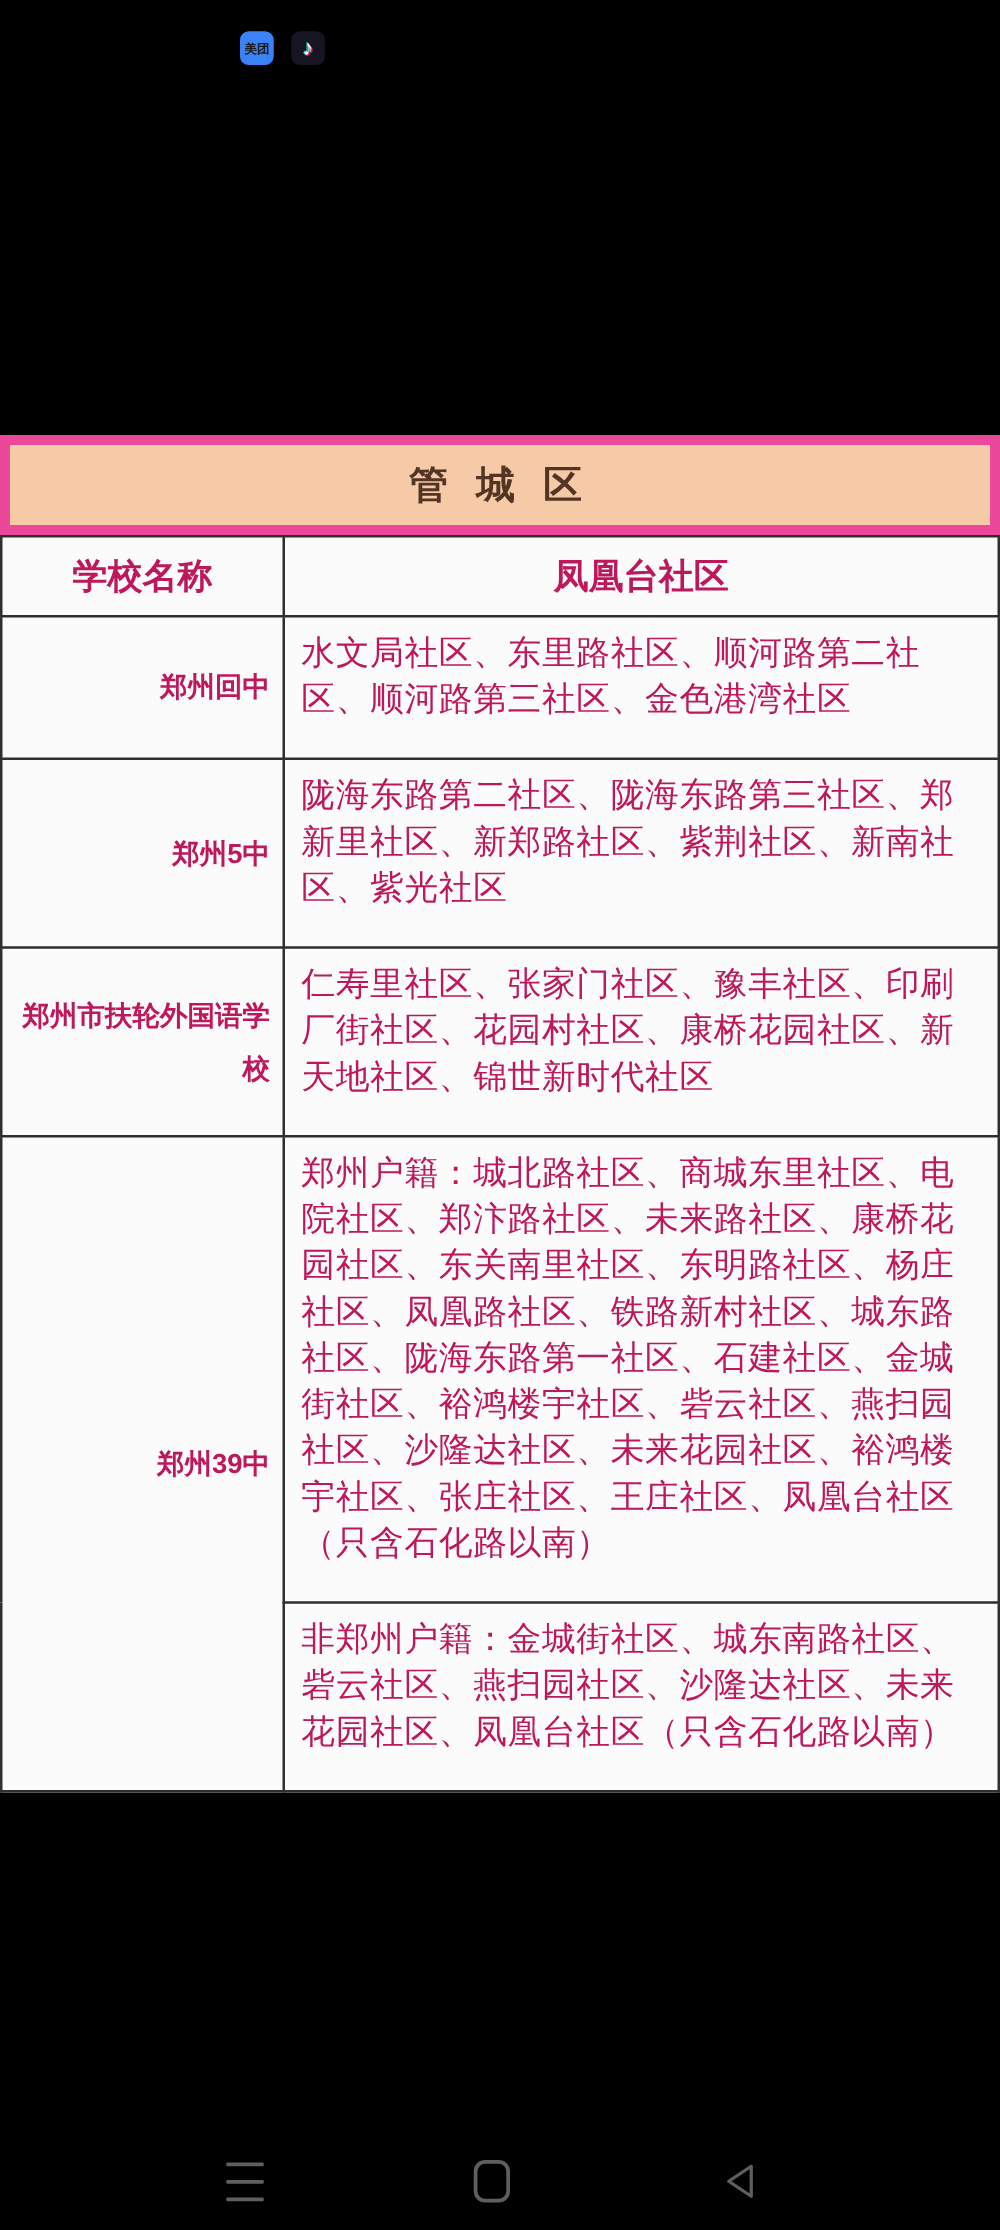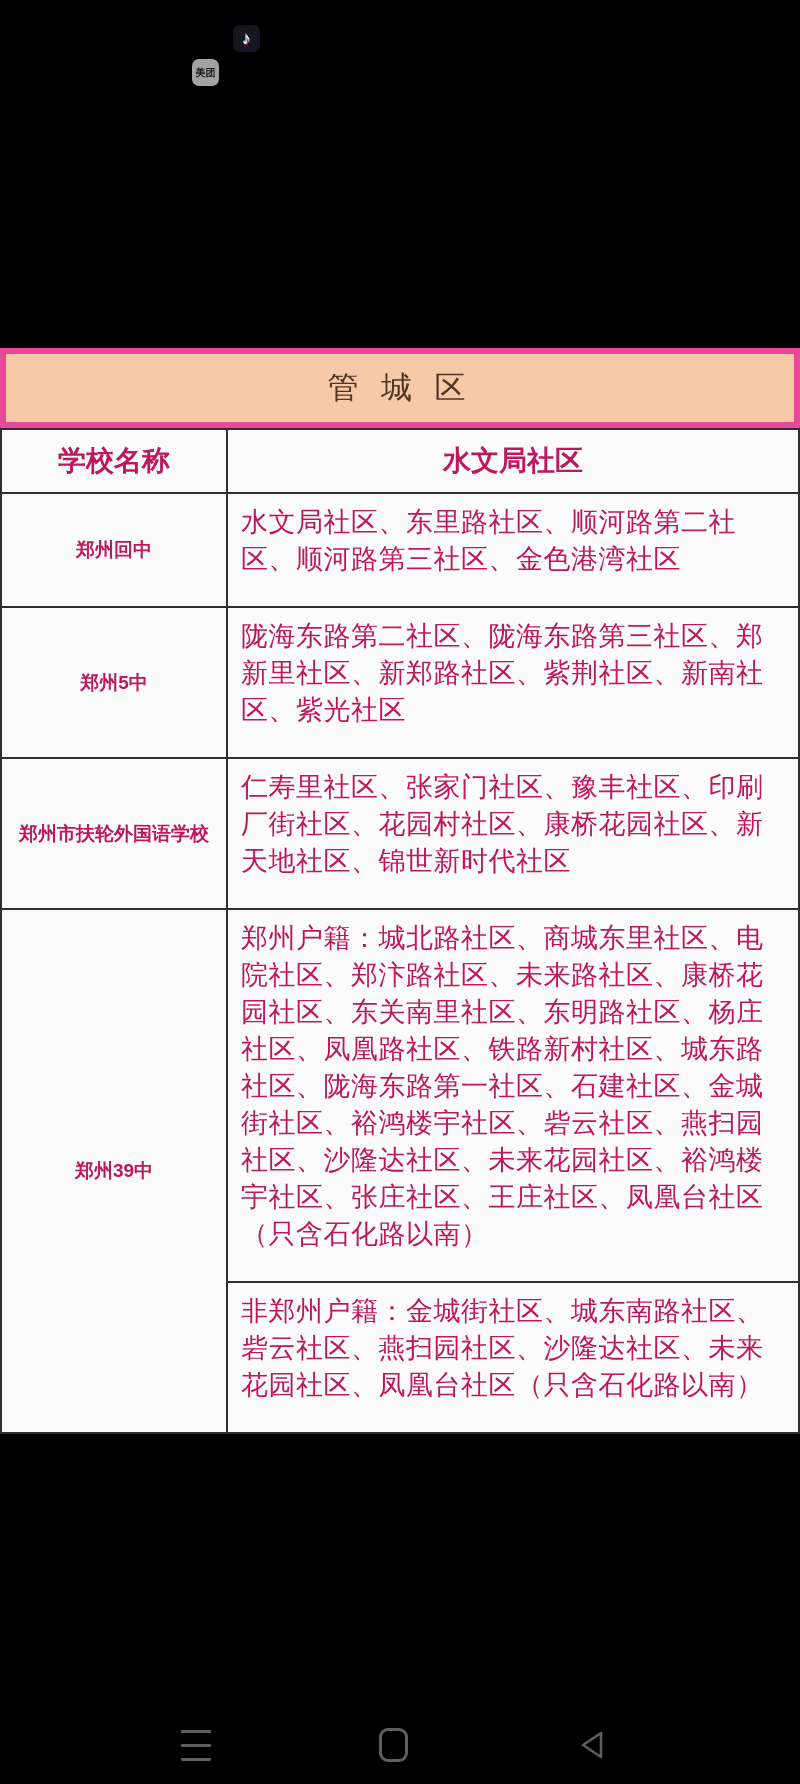--- a/index.html
+++ b/index.html
@@ -10,51 +10,51 @@
     position: relative;
     overflow: hidden;
   }
 
   
   .top-icons { position: absolute; top: 0; left: 0; width: 800px; height: 70px; }
   .app-icon {
     position: absolute; top: 25px; width: 27px; height: 27px;
     border-radius: 7px; display: flex; align-items: center; justify-content: center;
   }
-  .app-icon.meituan { left: 192px; background: #a3a3a3; margin-top: 34px; }
+  .app-icon.meituan { left: 192px; background: #3b82f6; }
   .app-icon.meituan span {
     font-size: 10px; font-weight: bold; color: #1a1a1a; letter-spacing: 0;
   }
   .app-icon.tiktok { left: 233px; background: #161623; }
   .app-icon.tiktok span {
     color: #ffffff; font-size: 17px; line-height: 1;
     text-shadow: -1px -1px 0 #25F4EE, 1px 1px 0 #FE2C55;
   }
 
   
   .photo { position: absolute; top: 348px; left: 0; width: 800px; height: 942px; background: #fbfbfb; }
   .title-bar {
     width: 100%; height: 80px; background: #F6C9A7;
-    border: 6px solid #ec4899;
+    border: 8px solid #ec4899;
     display: flex; align-items: center; justify-content: center;
-    font-size: 31px; font-weight: normal; color: #533526; letter-spacing: 7px;
+    font-size: 31px; font-weight: bold; color: #533526; letter-spacing: 7px;
   }
   table.district {
     width: 800px; table-layout: fixed; border-collapse: collapse;
     background: #fbfbfb;
   }
   table.district col.c1 { width: 226px; }
   table.district th, table.district td {
     border: 2px solid #2f2f2f; color: #be185d; vertical-align: middle;
   }
   table.district th {
     height: 64px; font-size: 28px; font-weight: bold; text-align: center;
   }
   td.school {
-    font-size: 19px; font-weight: bold; text-align: center;
+    font-size: 22px; font-weight: bold; text-align: right;
     line-height: 42px; padding: 4px 10px;
   }
   td.range {
     font-size: 27px; line-height: 37px; padding: 10px 14px 28px 13px;
     text-align: left; letter-spacing: 0.5px;
   }
   tr.r1 td { height: 86px; }
   tr.r2 td { height: 119px; margin-left: 37px; }
   tr.r3 td { height: 133px; }
   tr.r4a td { height: 332px; }
@@ -85,21 +85,21 @@
 <div class="photo">
   <div class="title-bar">管 城 区</div>
   <table class="district">
     <colgroup>
         <col class="c1">
         <col class="c2">
       </colgroup>
     <tbody>
         <tr class="head">
       <th>学校名称</th>
-      <th>水文局社区</th>
+      <th>凤凰台社区</th>
     </tr>
     <tr class="r1">
       <td class="school">郑州回中</td>
       <td class="range">水文局社区、东里路社区、顺河路第二社区、顺河路第三社区、金色港湾社区</td>
     </tr>
     <tr class="r2">
       <td class="school">郑州5中</td>
       <td class="range">陇海东路第二社区、陇海东路第三社区、郑新里社区、新郑路社区、紫荆社区、新南社区、紫光社区</td>
     </tr>
     <tr class="r3">

